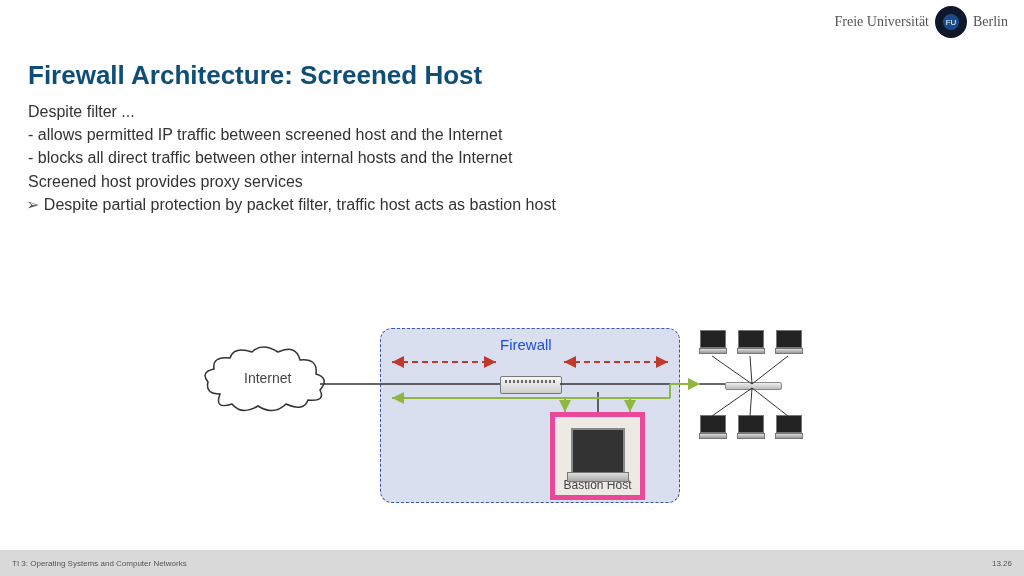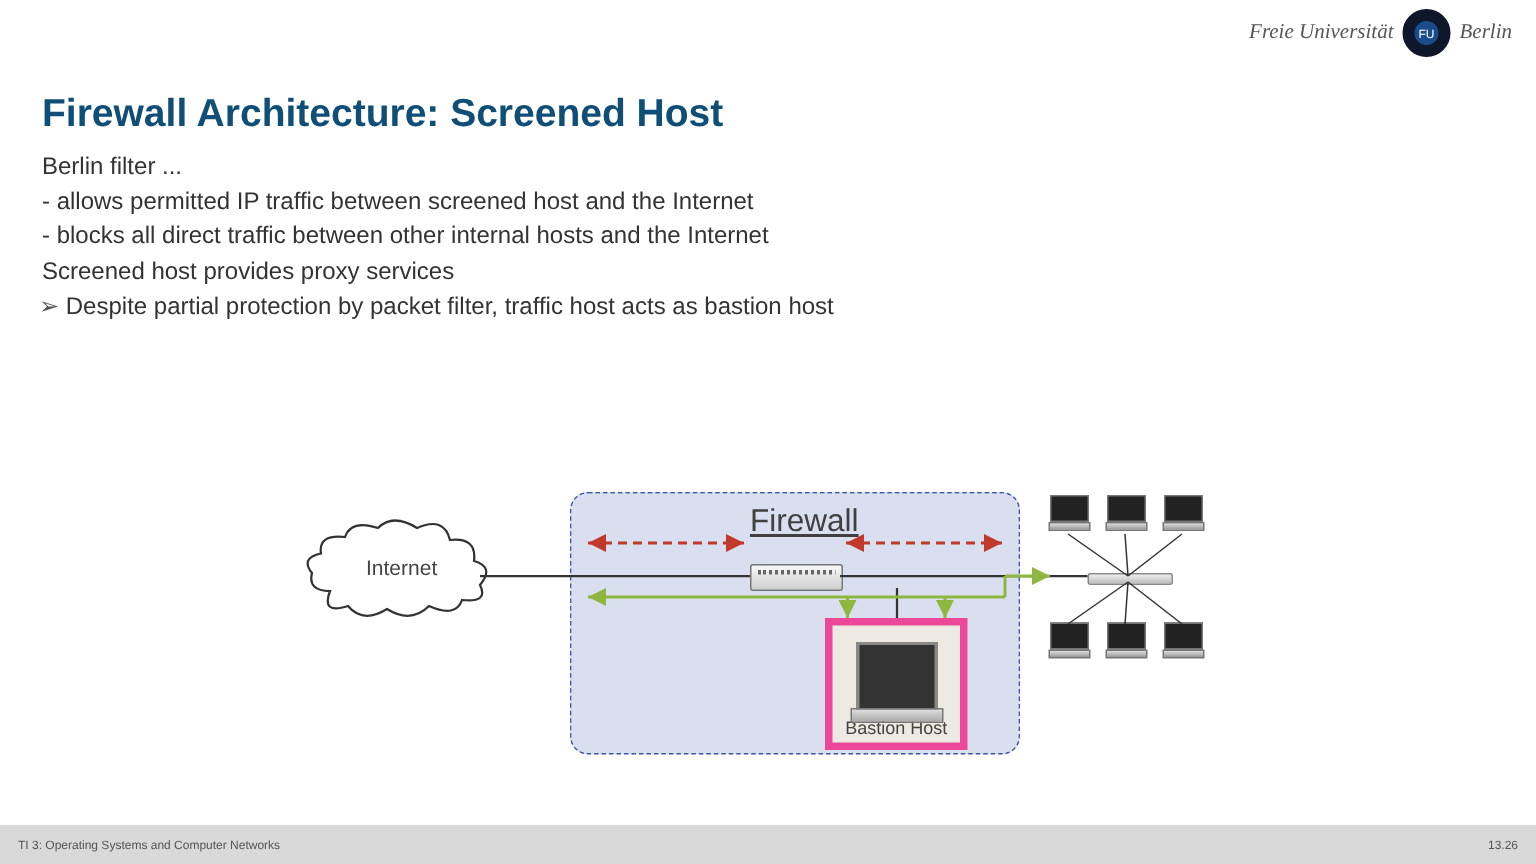--- a/index.html
+++ b/index.html
@@ -25,21 +25,21 @@
   .header-logo .seal {
     width: 32px;
     height: 32px;
     border-radius: 50%;
     background: #1a4c8b;
     border: 8px solid #0f172a;
     box-sizing: border-box;
     display:flex; align-items:center; justify-content:center;
     color:#fff; font-size:8px;
   }
-  .header-logo .txt1 { font-family: Georgia, serif; font-style: italic; color:#555;}
+  .header-logo .txt1 { font-family: Georgia, serif; color:#555;}
   .slide-title {
     position: absolute;
     top: 60px;
     left: 28px;
     font-size: 26px;
     font-weight: bold;
     color: #0f4e77;
   }
   .body-text {
     position: absolute;
@@ -67,23 +67,22 @@
     height: 175px;
     border: 1.5px dashed #3a56a8;
     border-radius: 12px;
     background: #dadff0;
     box-sizing: border-box;
   }
   .firewall-label {
     position: absolute;
     left: 300px;
     top: 16px;
-    font-size: 21px;
-    color: #404040;
-    text-decoration: underline;
+    font-size: 15px;
+    color: #1d4ed8;
   }
   .cloud {
     position: absolute;
     left: 0px;
     top: 24px;
     width: 130px;
     height: 70px;
   }
   .cloud svg { width:100%; height:100%; }
   .cloud-label {
@@ -139,21 +138,21 @@
 
 <div class="header-logo">
   <span class="txt1">Freie Universität</span>
   <span class="seal">FU</span>
   <span class="txt1">Berlin</span>
 </div>
 
 <div class="slide-title">Firewall Architecture: Screened Host</div>
 
 <div class="body-text">
-  <div>Berlin filter ...</div>
+  <div>Despite filter ...</div>
   <div class="indent1">allows permitted IP traffic between screened host and the Internet</div>
   <div class="indent1">blocks all direct traffic between other internal hosts and the Internet</div>
   <div>Screened host provides proxy services</div>
   <div class="arrow">Despite partial protection by packet filter, traffic host acts as bastion host</div>
 </div>
 
 <div class="diagram-area">
 
   <div class="firewall-box"></div>
   <div class="firewall-label">Firewall</div>

